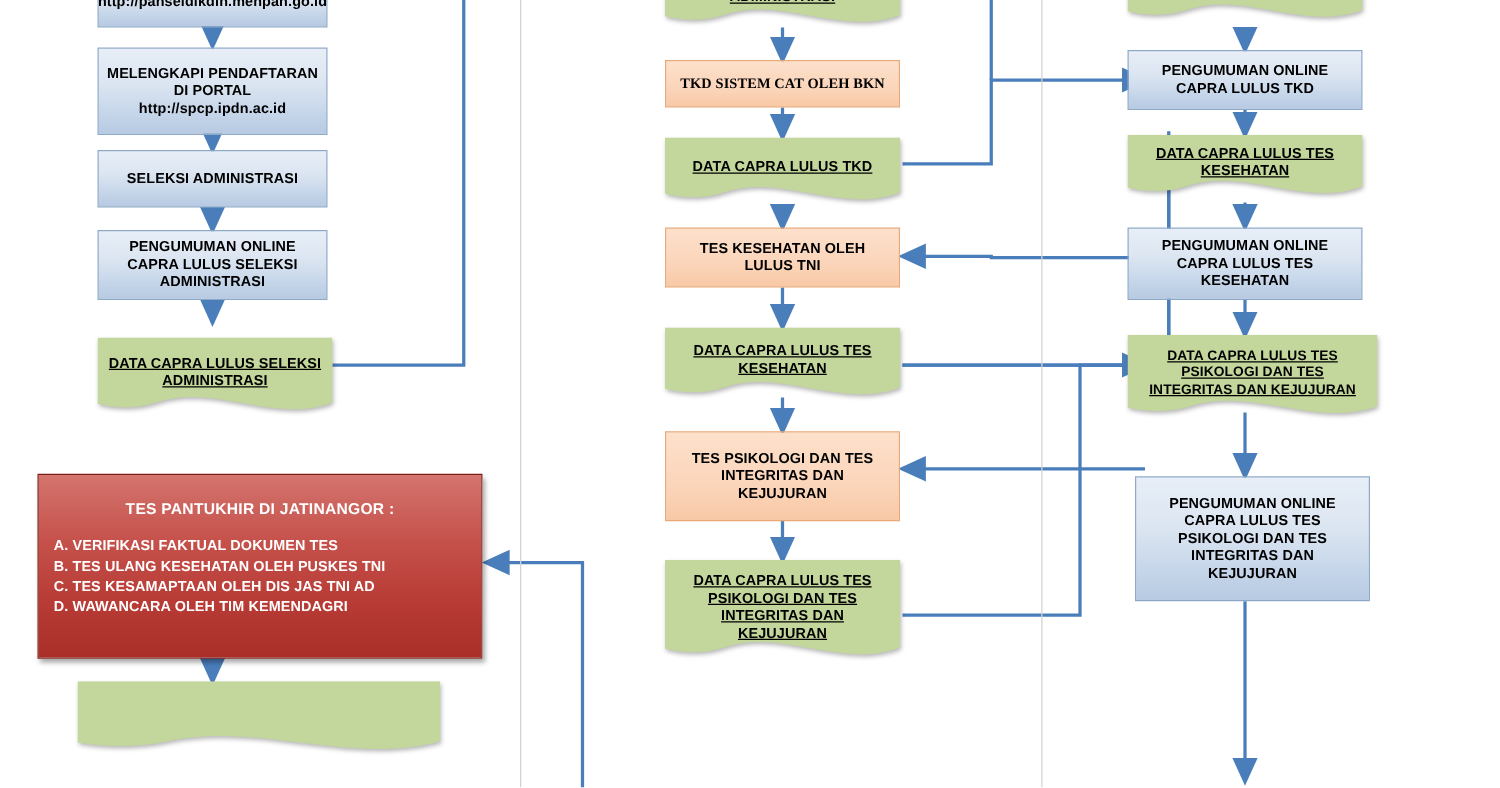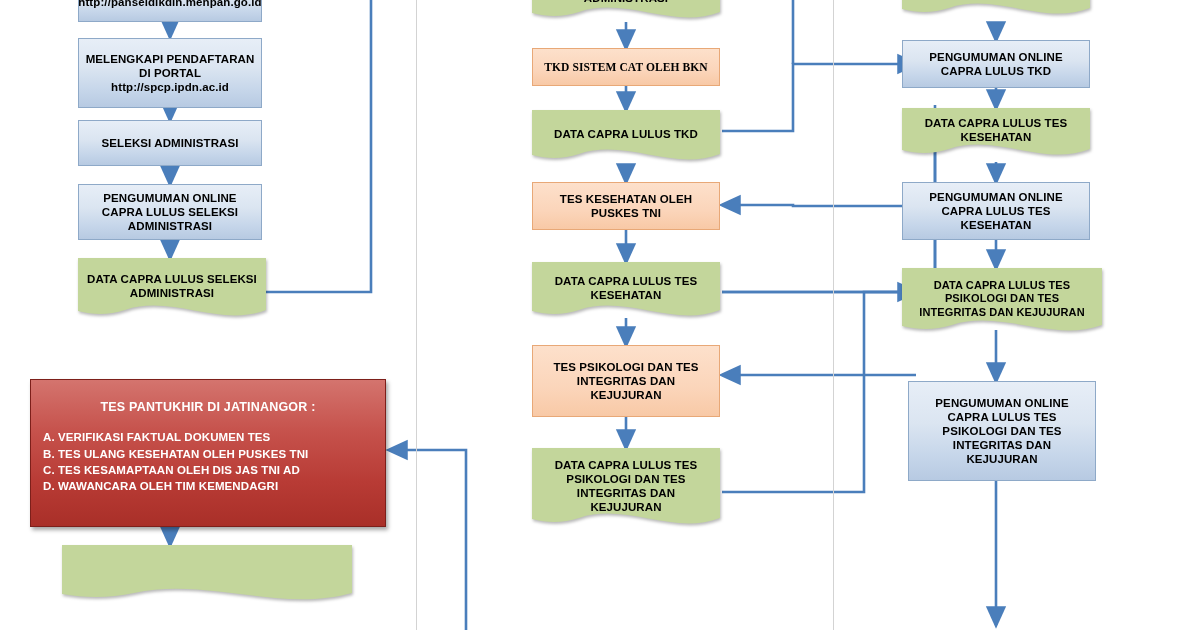--- a/index.html
+++ b/index.html
@@ -46,21 +46,21 @@
   .n-green{
     background:transparent;
     border:0;
     font-size:11.5px;
   }
   .n-green .wave{
     position:absolute;left:0;top:0;width:100%;height:100%;
     z-index:-1;
     filter:drop-shadow(1.5px 2px 1.5px rgba(0,0,0,.28));
   }
-  .n-green .txt{position:relative;z-index:1;transform:translateY(-5px);}
+  .n-green .txt{position:relative;z-index:1;transform:translateY(-5px);text-decoration:underline;}
 
   
   .n-red{
     background:linear-gradient(to bottom,#d4746e 0%,#c6524c 35%,#b83b35 70%,#a92f28 100%);
     border:1px solid #7d1f1a;
     color:#ffffff;
     box-shadow:2px 3px 4px rgba(0,0,0,.35);
     display:block;
     padding:14px 0 0 0;
   }
@@ -143,21 +143,21 @@
 DI PORTAL
 http://spcp.ipdn.ac.id</span>
   </div>
 
   <div class="node n-blue" style="left:78px;top:184px;width:184px;height:56px;">
     <span class="txt">PENGUMUMAN ONLINE
 CAPRA LULUS SELEKSI
 ADMINISTRASI</span>
   </div>
 
-  <div class="node n-green" style="left:78px;top:258px;width:188px;height:66px;">
+  <div class="node n-green" style="left:78px;top:270px;width:188px;height:66px;">
     <svg class="wave" viewBox="0 0 188 66" preserveAspectRatio="none">
       <path d="M0,0 H188 V52 C141,70 94,36 47,52 C31,57 16,57 0,53 Z" fill="#C3D69B"></path>
     </svg>
     <span class="txt">DATA CAPRA LULUS SELEKSI
 ADMINISTRASI</span>
   </div>
 
   <div class="node n-red" style="left:30px;top:379px;width:356px;height:148px;">
     <div class="head">TES PANTUKHIR DI JATINANGOR :</div>
     <div class="lines">A. VERIFIKASI FAKTUAL DOKUMEN TES
@@ -185,21 +185,21 @@
 
   <div class="node n-green" style="left:532px;top:110px;width:188px;height:58px;">
     <svg class="wave" viewBox="0 0 188 58" preserveAspectRatio="none">
       <path d="M0,0 H188 V44 C141,62 94,28 47,44 C31,49 16,49 0,45 Z" fill="#C3D69B"></path>
     </svg>
     <span class="txt">DATA CAPRA LULUS TKD</span>
   </div>
 
   <div class="node n-orange" style="left:532px;top:182px;width:188px;height:48px;">
     <span class="txt">TES KESEHATAN  OLEH
-PUSKES TNI</span>
+LULUS TNI</span>
   </div>
 
   <div class="node n-green" style="left:532px;top:262px;width:188px;height:62px;">
     <svg class="wave" viewBox="0 0 188 62" preserveAspectRatio="none">
       <path d="M0,0 H188 V48 C141,66 94,32 47,48 C31,53 16,53 0,49 Z" fill="#C3D69B"></path>
     </svg>
     <span class="txt">DATA CAPRA LULUS TES
 KESEHATAN</span>
   </div>
 

